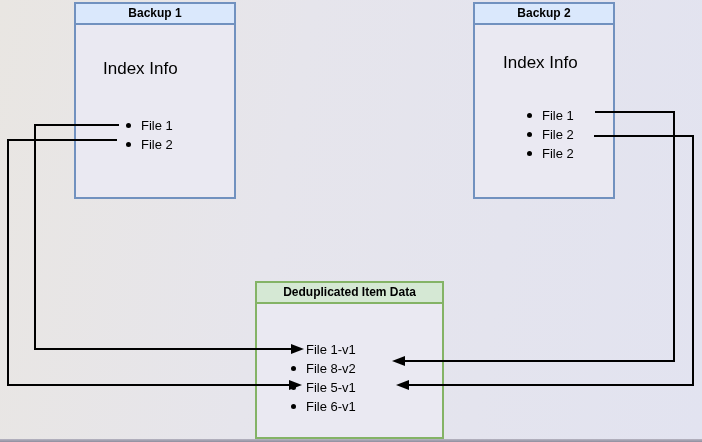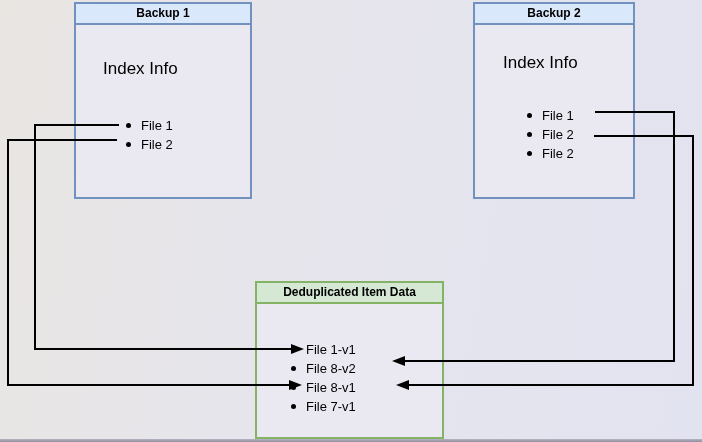--- a/index.html
+++ b/index.html
@@ -91,46 +91,46 @@
     border-bottom: 5px solid transparent;
   }
   .arrowhead.right { border-left: 13px solid #000; }
   .arrowhead.left  { border-right: 13px solid #000; }
 </style>
 </head>
 <body>
 
 <div class="canvas">
 
-  <div class="node blue" style="left:74px; top:2px; width:178px; height:197px;">
+  <div class="node blue" style="left:74px; top:2px; width:162px; height:197px;">
     <div class="node-header">Backup 1</div>
     <div class="node-subtitle" style="left:27px; top:53px;">Index Info</div>
     <ul class="node-list" style="left:50px; top:112px;">
       <li>File 1</li>
       <li>File 2</li>
     </ul>
   </div>
 
-  <div class="node blue" style="left:473px; top:2px; width:162px; height:197px;">
+  <div class="node blue" style="left:473px; top:2px; width:142px; height:197px;">
     <div class="node-header">Backup 2</div>
     <div class="node-subtitle" style="left:28px; top:47px;">Index Info</div>
     <ul class="node-list" style="left:52px; top:102px;">
       <li>File 1</li>
       <li>File 2</li>
       <li>File 2</li>
     </ul>
   </div>
 
   <div class="node green" style="left:255px; top:281px; width:189px; height:158px;">
     <div class="node-header">Deduplicated Item Data</div>
     <ul class="node-list" style="left:34px; top:57px;">
       <li>File 1-v1</li>
       <li>File 8-v2</li>
-      <li>File 8-v1</li>
-      <li>File 7-v1</li>
+      <li>File 5-v1</li>
+      <li>File 6-v1</li>
     </ul>
   </div>
 
   <div>
     <div class="seg h" style="left:34px; top:124px; width:85px;"></div>
     <div class="seg v" style="left:34px; top:124px; height:226px;"></div>
     <div class="seg h" style="left:34px; top:348px; width:257px;"></div>
     <div class="arrowhead right" style="left:291px; top:344px;"></div>
   </div>
 

